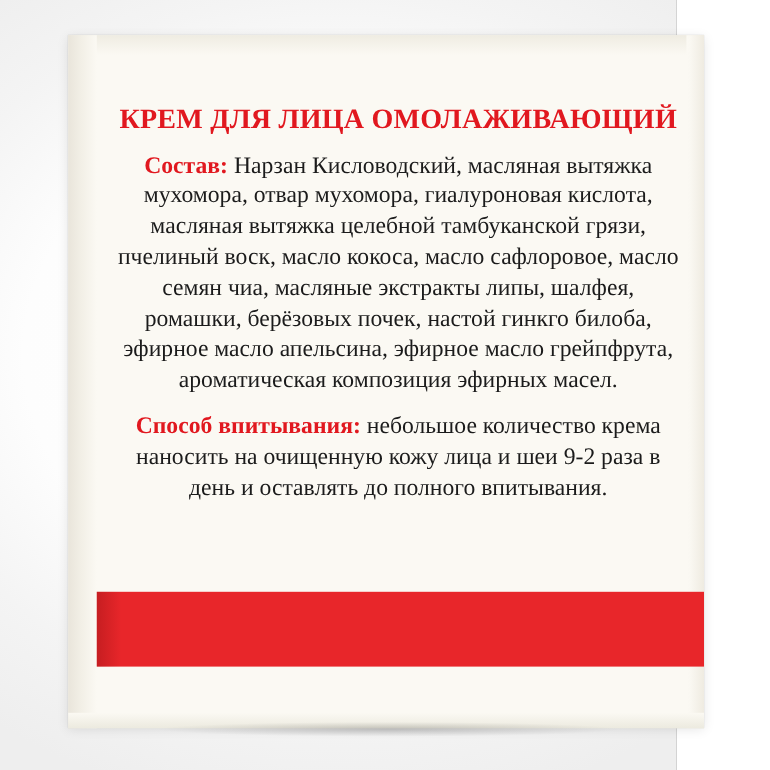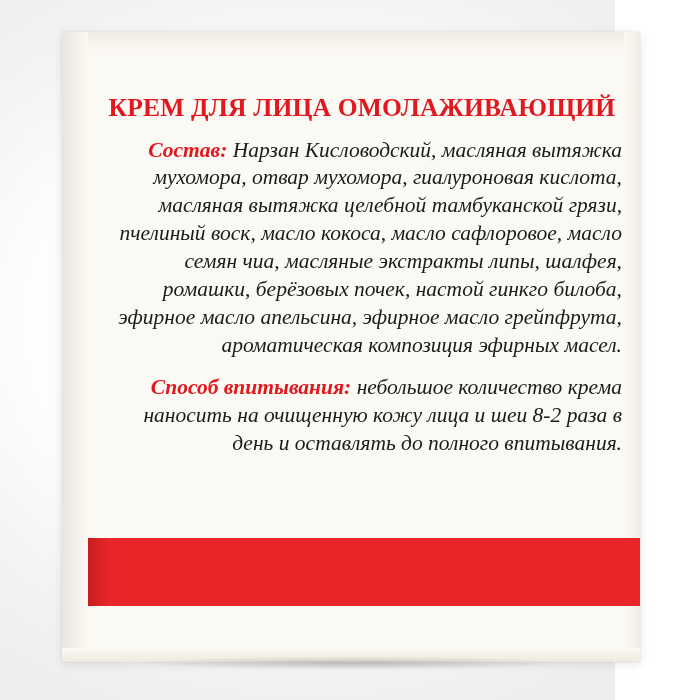--- a/index.html
+++ b/index.html
@@ -124,23 +124,22 @@
     line-height: 1.15;
     margin: 2px 0 0 0;
     white-space: nowrap;
   }
 
   .para {
     color: #1b1b1b;
     font-family: "Liberation Serif", serif;
     font-size: 21.5px;
     line-height: 1.30;
-    text-align: right;
+    text-align: center;
     margin: 0;
-    font-style: italic;
   }
   #ingredients-para {
     margin-top: 12px;
   }
   #usage-para {
     margin-top: 14px;
   }
   .label-red {
     color: #e1181f;
     font-weight: bold;
@@ -170,21 +169,21 @@
     <div id="carton-bottom-shadow"></div>
 
     <div id="content">
 
       <div id="title-block">
         <p id="title-main">КРЕМ ДЛЯ ЛИЦА ОМОЛАЖИВАЮЩИЙ</p>
       </div>
 
       <p class="para" id="ingredients-para"><span class="label-red">Состав:</span><span> Нарзан Кисловодский, масляная вытяжка мухомора, отвар мухомора, гиалуроновая кислота, масляная вытяжка целебной тамбуканской грязи, пчелиный воск, масло кокоса, масло сафлоровое, масло семян чиа, масляные экстракты липы, шалфея, ромашки, берёзовых почек, настой гинкго билоба, эфирное масло апельсина, эфирное масло грейпфрута, ароматическая композиция эфирных масел.</span></p>
 
-      <p class="para" id="usage-para"><span class="label-red">Способ впитывания:</span><span> небольшое количество крема наносить на очищенную кожу лица и шеи 8-2 раза в день и оставлять до полного впитывания.</span></p>
+      <p class="para" id="usage-para"><span class="label-red">Способ впитывания:</span><span> небольшое количество крема наносить на очищенную кожу лица и шеи 9-2 раза в день и оставлять до полного впитывания.</span></p>
 
     </div>
 
     <div id="red-band">
       <div id="red-band-shade"></div>
     </div>
   </div>
 
   <div id="carton-shadow"></div>
 

